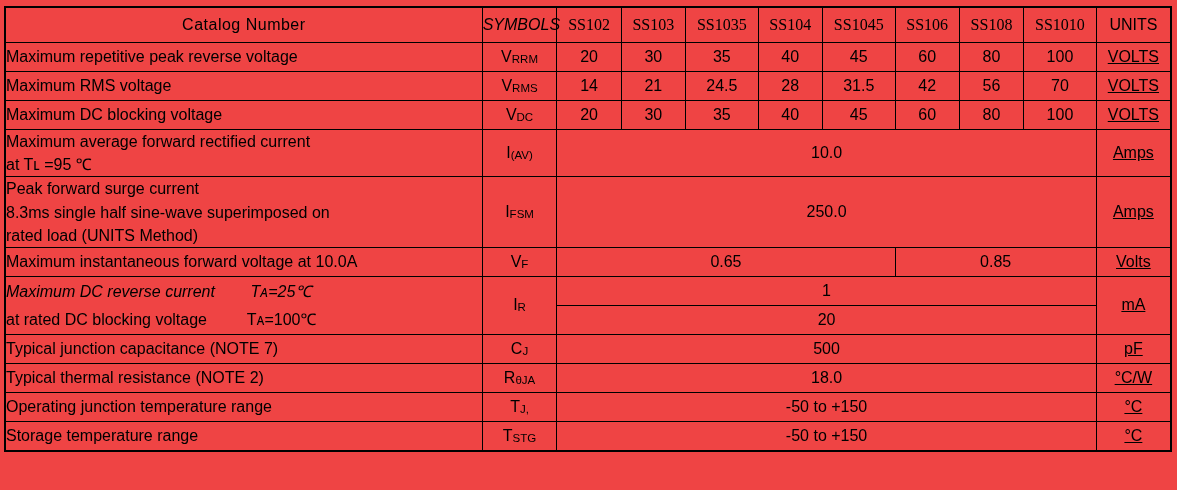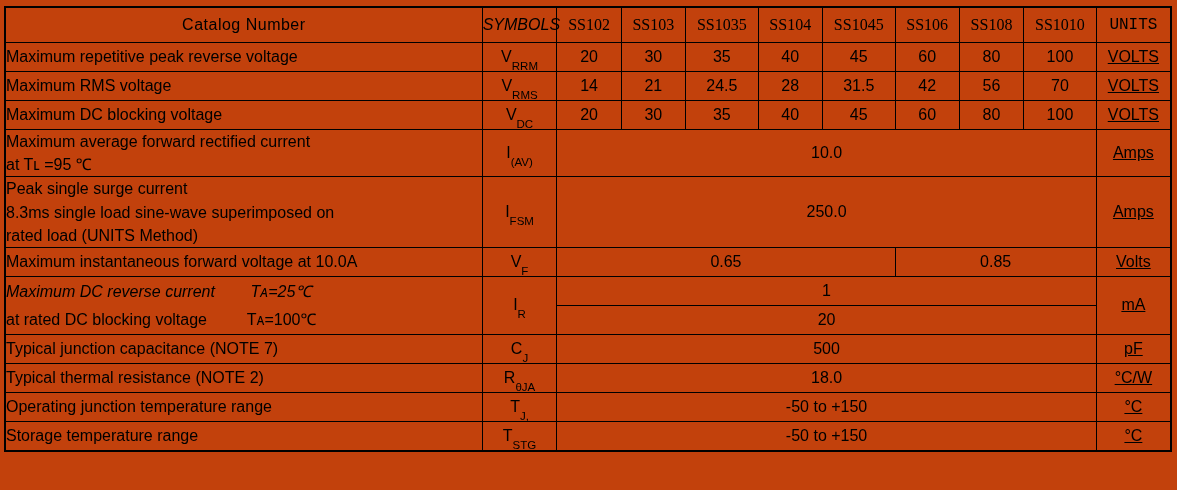--- a/index.html
+++ b/index.html
@@ -8,21 +8,21 @@
     background: #ffffff;
   }
   body {
     font-family: "Liberation Sans", sans-serif;
     color: #000000;
   }
   #sheet {
     width: 1177px;
     height: 490px;
     position: relative;
-    background: #c2410c;
+    background: #ef4444;
     overflow: hidden;
   }
   table.spec {
     border-collapse: collapse;
     table-layout: fixed;
     width: 1168px;
     margin: 6px 0 0 4px;
     border: 2px solid #000;
   }
   table.spec td, table.spec th {
@@ -61,32 +61,31 @@
   .hdr-part {
     text-align: center;
     font-weight: bold;
     font-size: 16.5px;
     font-family: Liberation Serif, serif;
   }
   .hdr-units {
     text-align: center;
     font-weight: bold;
     font-size: 16.5px;
-    font-family: Liberation Mono, monospace;
   }
   .sym {
     text-align: center;
     font-size: 16px;
     white-space: nowrap;
   }
   .sym sub, .sub {
     font-size: 0.72em;
     vertical-align: baseline;
     position: relative;
-    top: 8px;
+    top: 1px;
   }
   .val {
     text-align: center;
     font-size: 16px;
   }
   .units {
     text-align: center;
     font-size: 16px;
     text-decoration: underline;
   }
@@ -181,22 +180,22 @@
           <span class="ln">Maximum average forward rectified current</span>
           <span class="ln">at Tʟ =95 ℃</span>
         </td>
         <td class="sym"><span>I</span><span class="sub">(AV)</span></td>
         <td class="val" colspan="8">10.0</td>
         <td class="units">Amps</td>
       </tr>
 
       <tr class="row-xtall">
         <td class="param-cell">
-          <span class="ln">Peak single surge current</span>
-          <span class="ln">8.3ms single load sine-wave superimposed on</span>
+          <span class="ln">Peak forward surge current</span>
+          <span class="ln">8.3ms single half sine-wave superimposed on</span>
           <span class="ln">rated load (UNITS Method)</span>
         </td>
         <td class="sym"><span>I</span><span class="sub">FSM</span></td>
         <td class="val" colspan="8">250.0</td>
         <td class="units">Amps</td>
       </tr>
 
       <tr class="row-std">
         <td class="param-cell">
           <span class="ln">Maximum instantaneous forward voltage at 10.0A</span>

